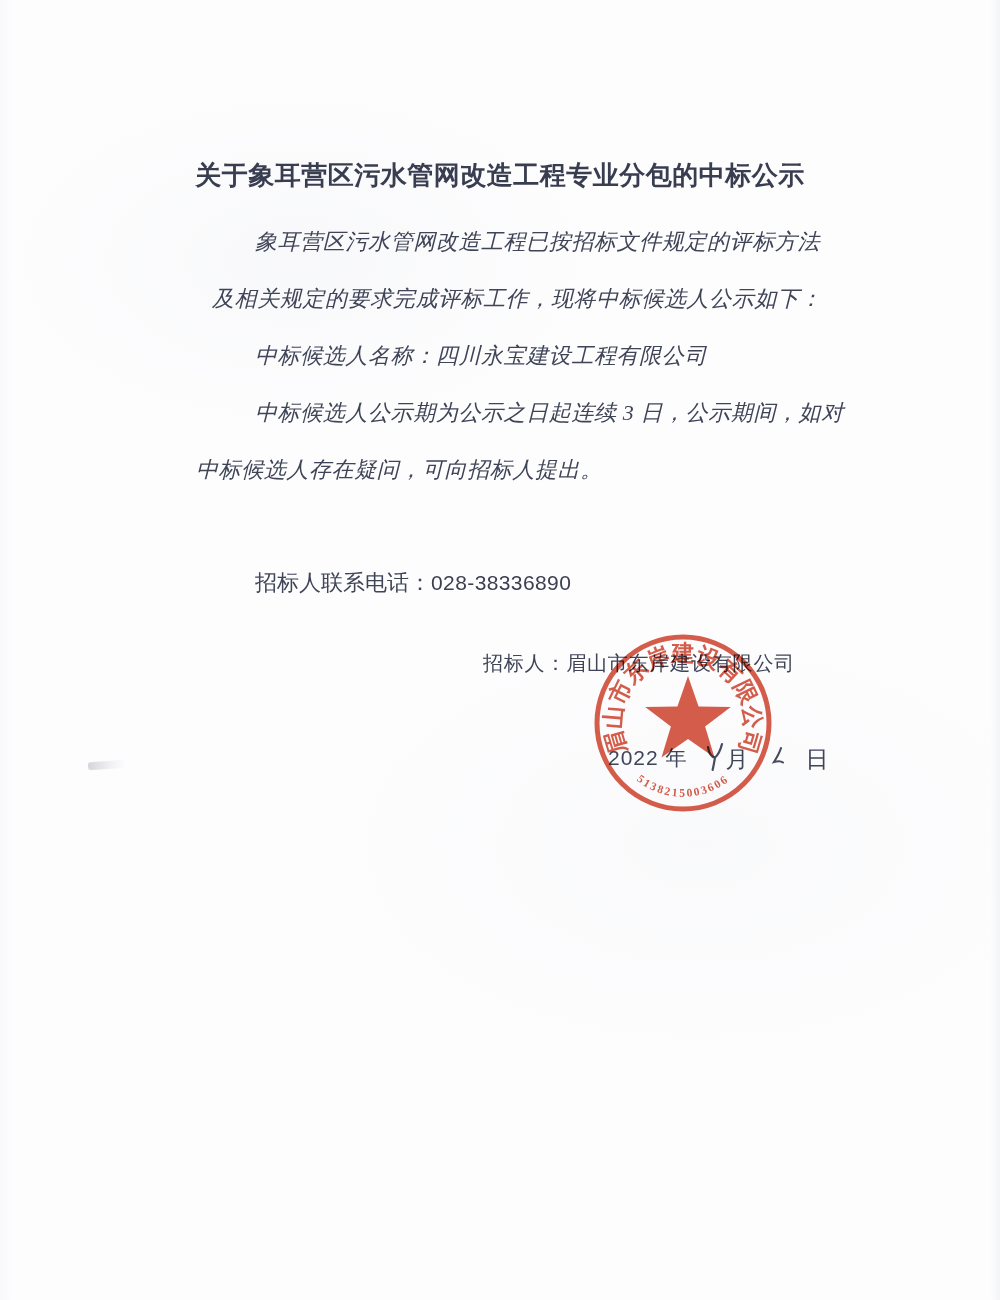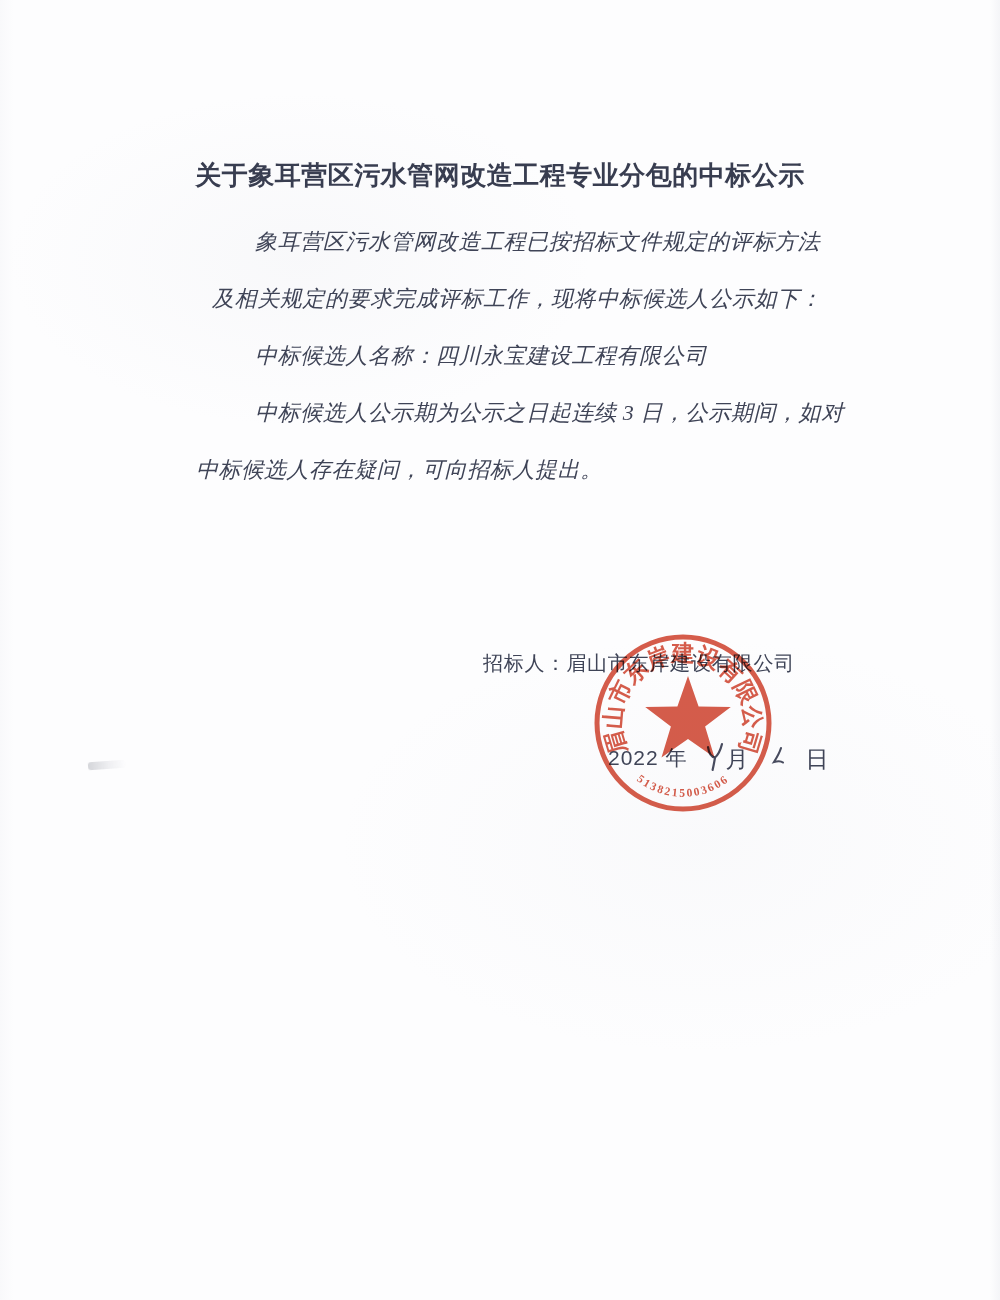--- a/index.html
+++ b/index.html
@@ -116,20 +116,22 @@
 <div class="page">
 
   <h1 class="title">关于象耳营区污水管网改造工程专业分包的中标公示</h1>
 
   <div class="bl bl1">象耳营区污水管网改造工程已按招标文件规定的评标方法</div>
   <div class="bl bl3">中标候选人名称：四川永宝建设工程有限公司</div>
   <div class="bl bl2">及相关规定的要求完成评标工作，现将中标候选人公示如下：</div>
   <div class="bl bl4">中标候选人公示期为公示之日起连续 3 日，公示期间，如对</div>
   <div class="bl bl5">中标候选人存在疑问，可向招标人提出。</div>
 
+  <div class="contact"><span>招标人联系电话：</span><span class="phone">028-38336890</span>
+  </div>
 
   <div class="signature"><span>招标人：</span><span>眉山市东岸建设有限公司</span>
   </div>
 
   <div class="dateline">
     <span class="printed yr">2022 年</span>
     <svg class="hand hand-month" width="22" height="30" viewBox="0 0 22 30" role="img" aria-label="4">
       <g fill="none" stroke="#474b5e" stroke-width="2.2" stroke-linecap="round">
         <path d="M4 5 C5 12 7 15 11 15.5"></path>
         <path d="M18 2 C16.5 8 14 13 11 15.5"></path>

